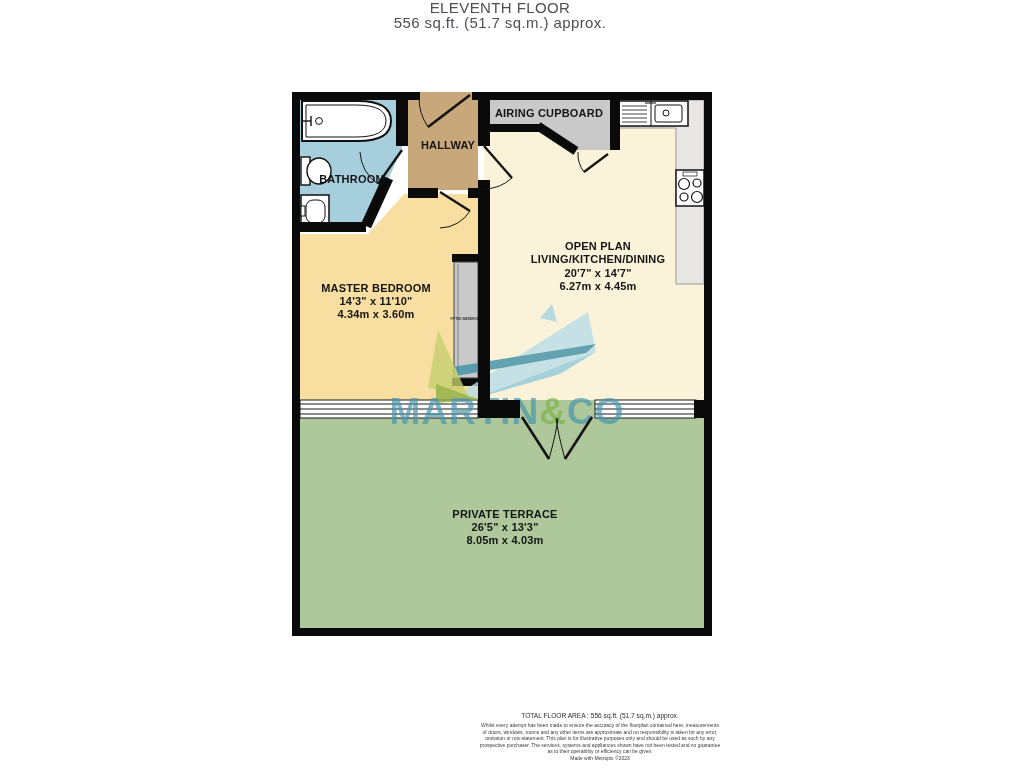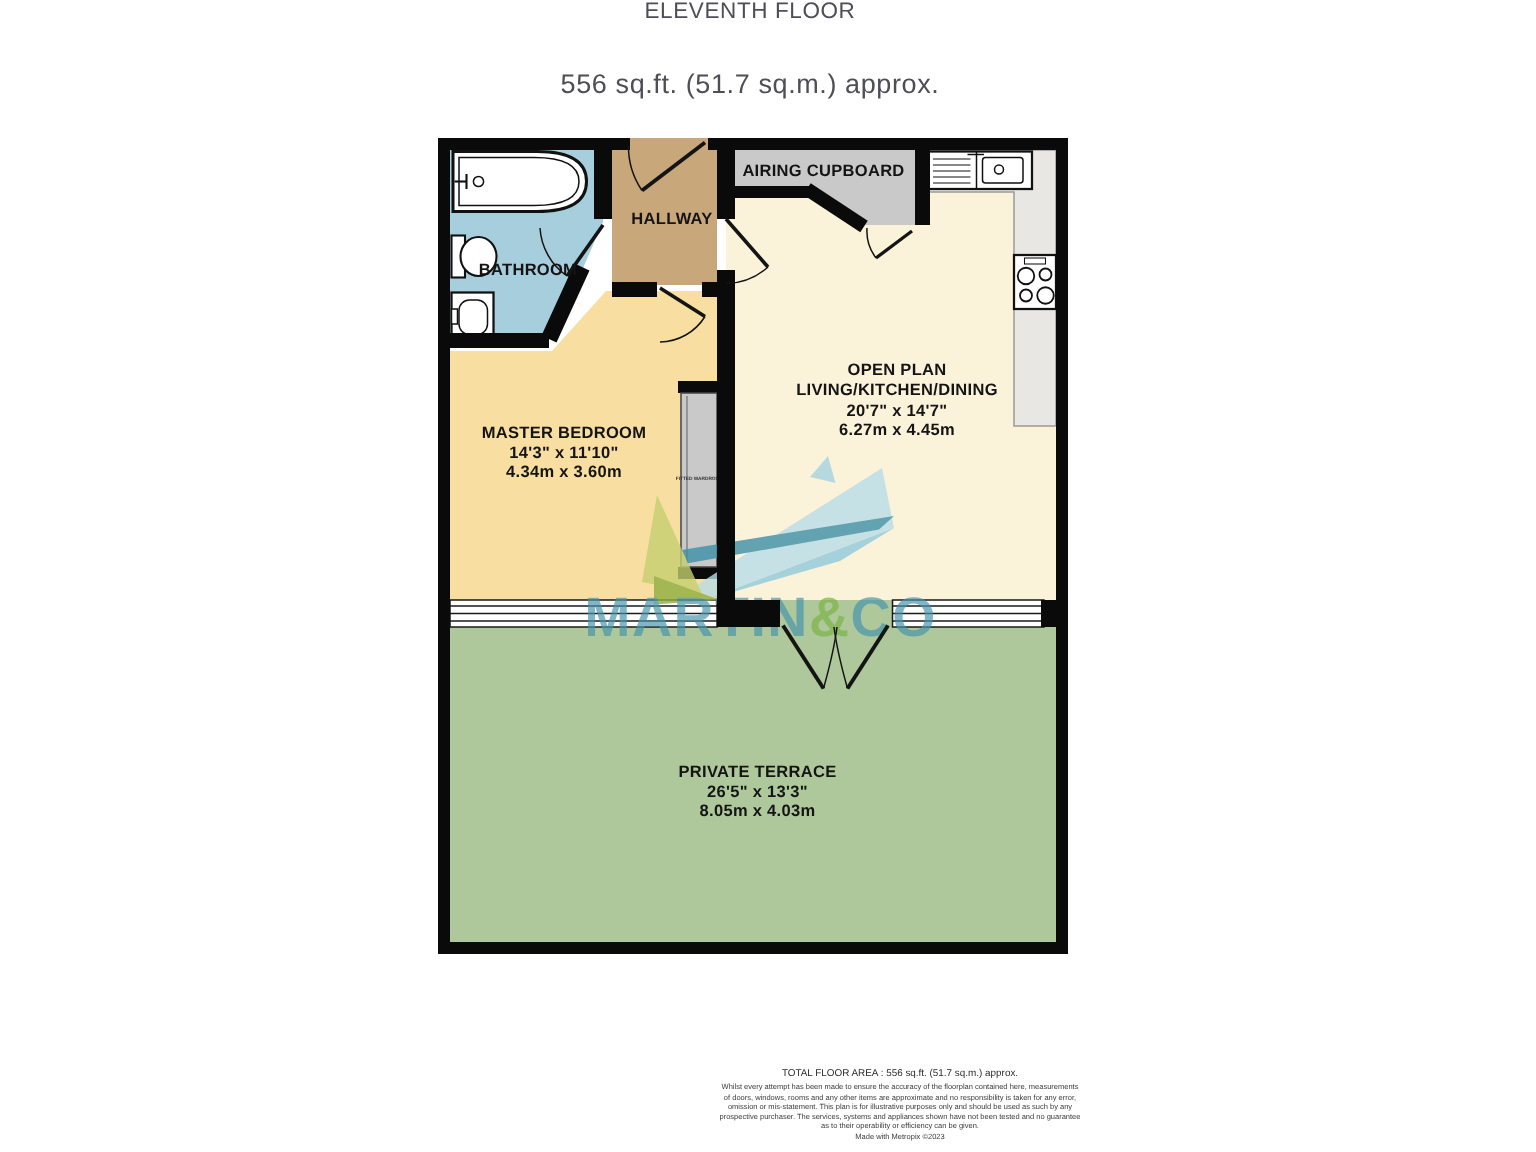--- a/index.html
+++ b/index.html
@@ -1,21 +1,21 @@
 <!DOCTYPE html>
 <html><head>
 <meta charset="utf-8">
 <style>
   html,body{margin:0;padding:0;background:#fff;}
   .stage{position:relative;width:903px;height:768px;background:#ffffff;
          font-family:"Liberation Sans",sans-serif;overflow:hidden;}
   .hdr{position:absolute;left:300px;width:400px;text-align:center;
        color:#4e4e56;letter-spacing:.4px;}
   .hdr.title{top:-1px;font-size:15px;}
-  .hdr.subtitle{top:14px;font-size:18px;margin-top:32px;}
+  .hdr.subtitle{top:14px;font-size:15px;}
   .ftr{position:absolute;left:468px;width:264px;text-align:center;color:#2b2b2b;}
   .ftr.total{top:712px;font-size:6.6px;white-space:nowrap;}
   .ftr.disc{top:722px;font-size:5px;line-height:6.6px;color:#3a3a3a;}
   .ftr.disc div{white-space:nowrap;}
   svg{position:absolute;left:0;top:0;}
   svg text{font-family:"Liberation Sans",sans-serif;}
   .roomlabel{font-size:11px;font-weight:bold;fill:#141414;letter-spacing:.2px;}
   .tinylabel{font-size:3.2px;font-weight:bold;fill:#333;}
   .wm-text{font-size:37px;font-weight:bold;letter-spacing:1px;opacity:.85;}
 </style>

